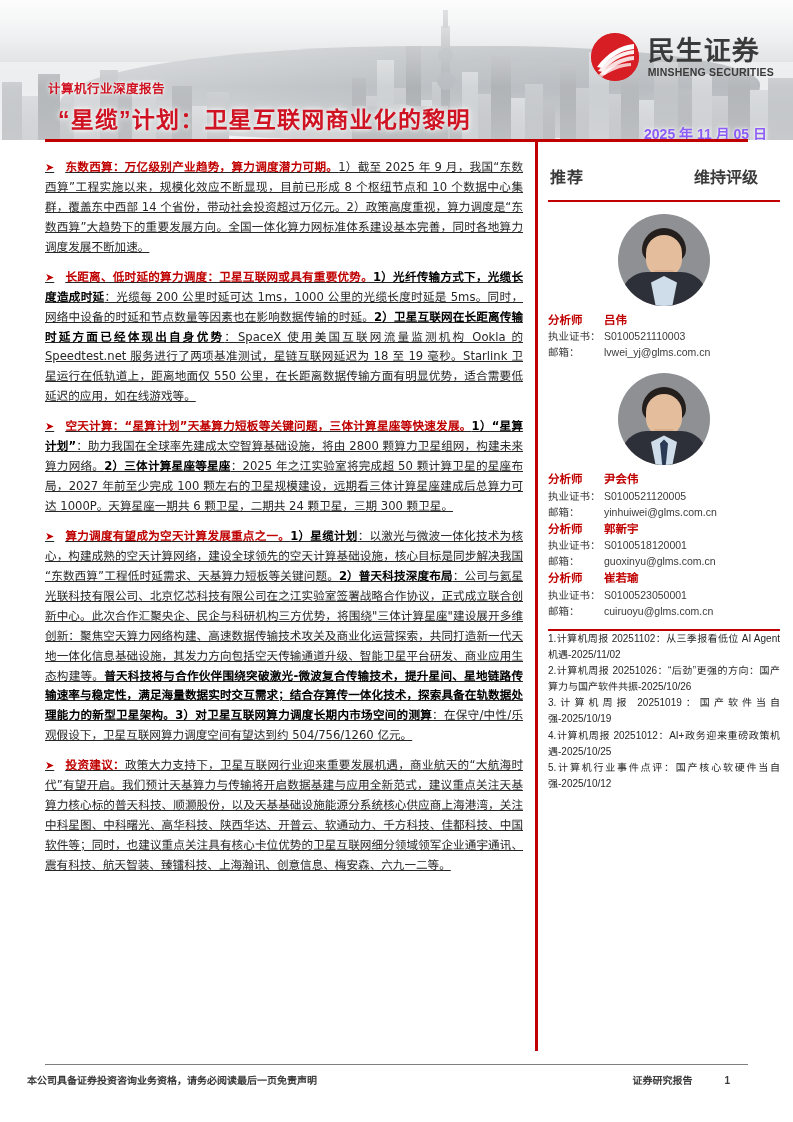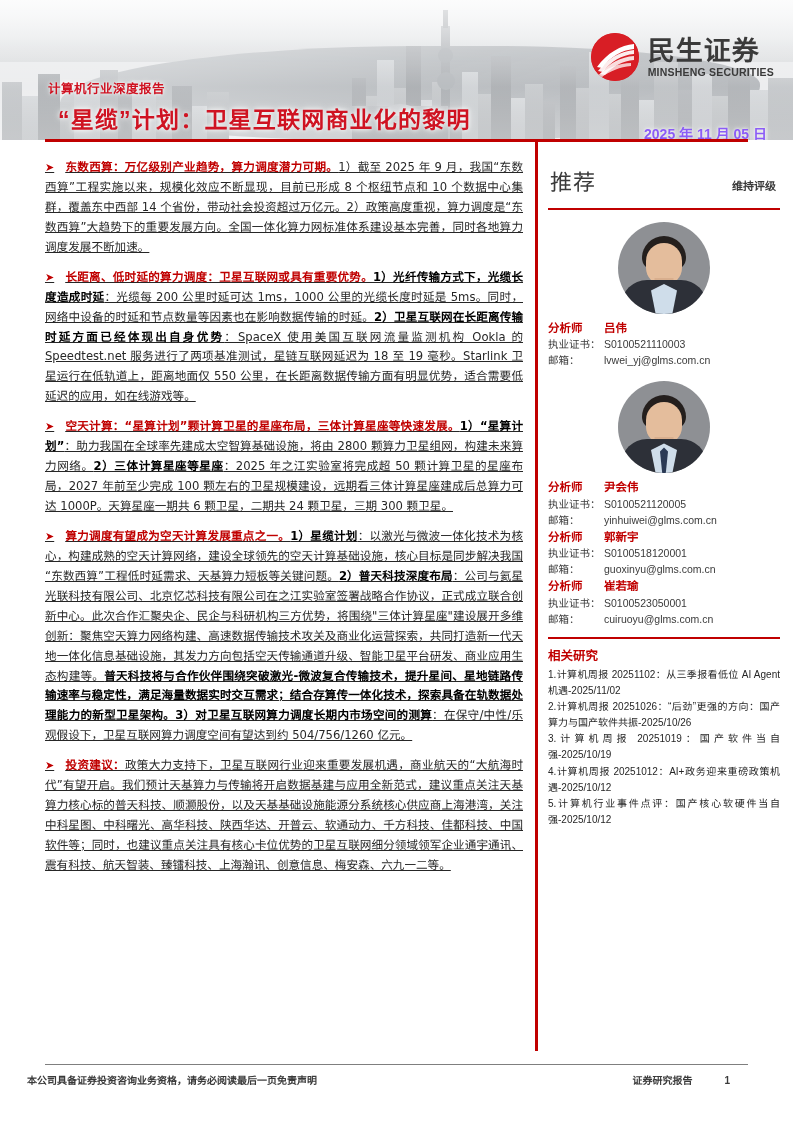--- a/index.html
+++ b/index.html
@@ -115,22 +115,22 @@
   .para b.blk{color:#000;font-weight:bold;}
 
   
   .rightcol{
     position:absolute;left:548px;top:158px;width:232px;
   }
   .rating-row{
     display:flex;align-items:baseline;justify-content:space-between;
     padding:6px 4px 12px 2px;
   }
-  .rating-main{font-size:22px;font-weight:normal;color:#3a3a3a;letter-spacing:1px;}
-  .rating-sub{font-size:11px;font-weight:bold;color:#3a3a3a;margin-right:0;}
+  .rating-main{font-size:16px;font-weight:bold;color:#3a3a3a;letter-spacing:1px;}
+  .rating-sub{font-size:16px;font-weight:bold;color:#3a3a3a;margin-right:18px;}
   .hr-red{height:2px;background:#c00000;width:100%;}
 
   .analyst-block{padding-top:8px;}
   .avatar-wrap{display:flex;justify-content:center;margin:4px 0 6px 0;}
   .avatar{
     width:92px;height:92px;border-radius:50%;
     background:#8e9094;position:relative;overflow:hidden;
   }
   .av-hair{position:absolute;left:50%;transform:translateX(-50%);top:14px;width:44px;height:34px;background:#241f1d;border-radius:22px 22px 12px 12px;}
   .av-face{position:absolute;left:50%;transform:translateX(-50%);top:21px;width:36px;height:42px;background:#e4bd9c;border-radius:18px 18px 17px 17px;}
@@ -255,21 +255,21 @@
 
     <p class="para">
       <span class="arrow">➤</span><b class="red">东数西算：万亿级别产业趋势，算力调度潜力可期。</b><span>1）截至 2025 年 9 月，我国“东数西算”工程实施以来，规模化效应不断显现，目前已形成 8 个枢纽节点和 10 个数据中心集群，覆盖东中西部 14 个省份，带动社会投资超过万亿元。2）政策高度重视，算力调度是“东数西算”大趋势下的重要发展方向。全国一体化算力网标准体系建设基本完善，同时各地算力调度发展不断加速。</span>
     </p>
 
     <p class="para">
       <span class="arrow">➤</span><b class="red">长距离、低时延的算力调度：卫星互联网或具有重要优势。</b><b class="blk">1）光纤传输方式下，光缆长度造成时延</b><span>：光缆每 200 公里时延可达 1ms，1000 公里的光缆长度时延是 5ms。同时，网络中设备的时延和节点数量等因素也在影响数据传输的时延。</span><b class="blk">2）卫星互联网在长距离传输时延方面已经体现出自身优势</b><span>：SpaceX 使用美国互联网流量监测机构 Ookla 的 Speedtest.net 服务进行了两项基准测试，星链互联网延迟为 18 至 19 毫秒。Starlink 卫星运行在低轨道上，距离地面仅 550 公里，在长距离数据传输方面有明显优势，适合需要低延迟的应用，如在线游戏等。</span>
     </p>
 
     <p class="para">
-      <span class="arrow">➤</span><b class="red">空天计算：“星算计划”颗计算卫星的星座布局，三体计算星座等快速发展。</b><b class="blk">1）“星算计划”</b><span>：助力我国在全球率先建成太空智算基础设施，将由 2800 颗算力卫星组网，构建未来算力网络。</span><b class="blk">2）三体计算星座等星座</b><span>：2025 年之江实验室将完成超 50 颗计算卫星的星座布局，2027 年前至少完成 100 颗左右的卫星规模建设，远期看三体计算星座建成后总算力可达 1000P。天算星座一期共 6 颗卫星，二期共 24 颗卫星，三期 300 颗卫星。</span>
+      <span class="arrow">➤</span><b class="red">空天计算：“星算计划”天基算力短板等关键问题，三体计算星座等快速发展。</b><b class="blk">1）“星算计划”</b><span>：助力我国在全球率先建成太空智算基础设施，将由 2800 颗算力卫星组网，构建未来算力网络。</span><b class="blk">2）三体计算星座等星座</b><span>：2025 年之江实验室将完成超 50 颗计算卫星的星座布局，2027 年前至少完成 100 颗左右的卫星规模建设，远期看三体计算星座建成后总算力可达 1000P。天算星座一期共 6 颗卫星，二期共 24 颗卫星，三期 300 颗卫星。</span>
     </p>
 
     <p class="para">
       <span class="arrow">➤</span><b class="red">算力调度有望成为空天计算发展重点之一。</b><b class="blk">1）星缆计划</b><span>：以激光与微波一体化技术为核心，构建成熟的空天计算网络，建设全球领先的空天计算基础设施，核心目标是同步解决我国“东数西算”工程低时延需求、天基算力短板等关键问题。</span><b class="blk">2）普天科技深度布局</b><span>：公司与氦星光联科技有限公司、北京忆芯科技有限公司在之江实验室签署战略合作协议，正式成立联合创新中心。此次合作汇聚央企、民企与科研机构三方优势，将围绕"三体计算星座"建设展开多维创新：聚焦空天算力网络构建、高速数据传输技术攻关及商业化运营探索，共同打造新一代天地一体化信息基础设施，其发力方向包括空天传输通道升级、智能卫星平台研发、商业应用生态构建等。</span><b class="blk">普天科技将与合作伙伴围绕突破激光-微波复合传输技术，提升星间、星地链路传输速率与稳定性，满足海量数据实时交互需求；结合存算传一体化技术，探索具备在轨数据处理能力的新型卫星架构。3）对卫星互联网算力调度长期内市场空间的测算</b><span>：在保守/中性/乐观假设下，卫星互联网算力调度空间有望达到约 504/756/1260 亿元。</span>
     </p>
 
     <p class="para">
       <span class="arrow">➤</span><b class="red">投资建议：</b><span>政策大力支持下，卫星互联网行业迎来重要发展机遇，商业航天的“大航海时代”有望开启。我们预计天基算力与传输将开启数据基建与应用全新范式，建议重点关注天基算力核心标的普天科技、顺灏股份，以及天基基础设施能源分系统核心供应商上海港湾，关注中科星图、中科曙光、高华科技、陕西华达、开普云、软通动力、千方科技、佳都科技、中国软件等；同时，也建议重点关注具有核心卡位优势的卫星互联网细分领域领军企业通宇通讯、震有科技、航天智装、臻镭科技、上海瀚讯、创意信息、梅安森、六九一二等。</span>
     </p>
 
@@ -358,25 +358,24 @@
         <span class="al-val">S0100523050001</span>
       </div>
       <div class="al-line">
         <span class="al-key">邮箱：</span>
         <span class="al-val">cuiruoyu@glms.com.cn</span>
       </div>
     </div>
 
     <div class="related">
       <div class="hr-red"></div>
-      <div class="related-title">相关研究</div>
       <p class="rel-item">1.计算机周报 20251102：从三季报看低位 AI Agent 机遇-2025/11/02</p>
       <p class="rel-item">2.计算机周报 20251026：“后劲”更强的方向：国产算力与国产软件共振-2025/10/26</p>
       <p class="rel-item">3.计算机周报 20251019：国产软件当自强-2025/10/19</p>
-      <p class="rel-item">4.计算机周报 20251012：AI+政务迎来重磅政策机遇-2025/10/12</p>
+      <p class="rel-item">4.计算机周报 20251012：AI+政务迎来重磅政策机遇-2025/10/25</p>
       <p class="rel-item">5.计算机行业事件点评：国产核心软硬件当自强-2025/10/12</p>
     </div>
 
   </div>
 
   <div class="foot-rule"></div>
   <div class="footer">
     <span class="foot-left">本公司具备证券投资咨询业务资格，请务必阅读最后一页免责声明</span>
     <span class="foot-mid">证券研究报告</span>
     <span class="foot-page">1</span>

